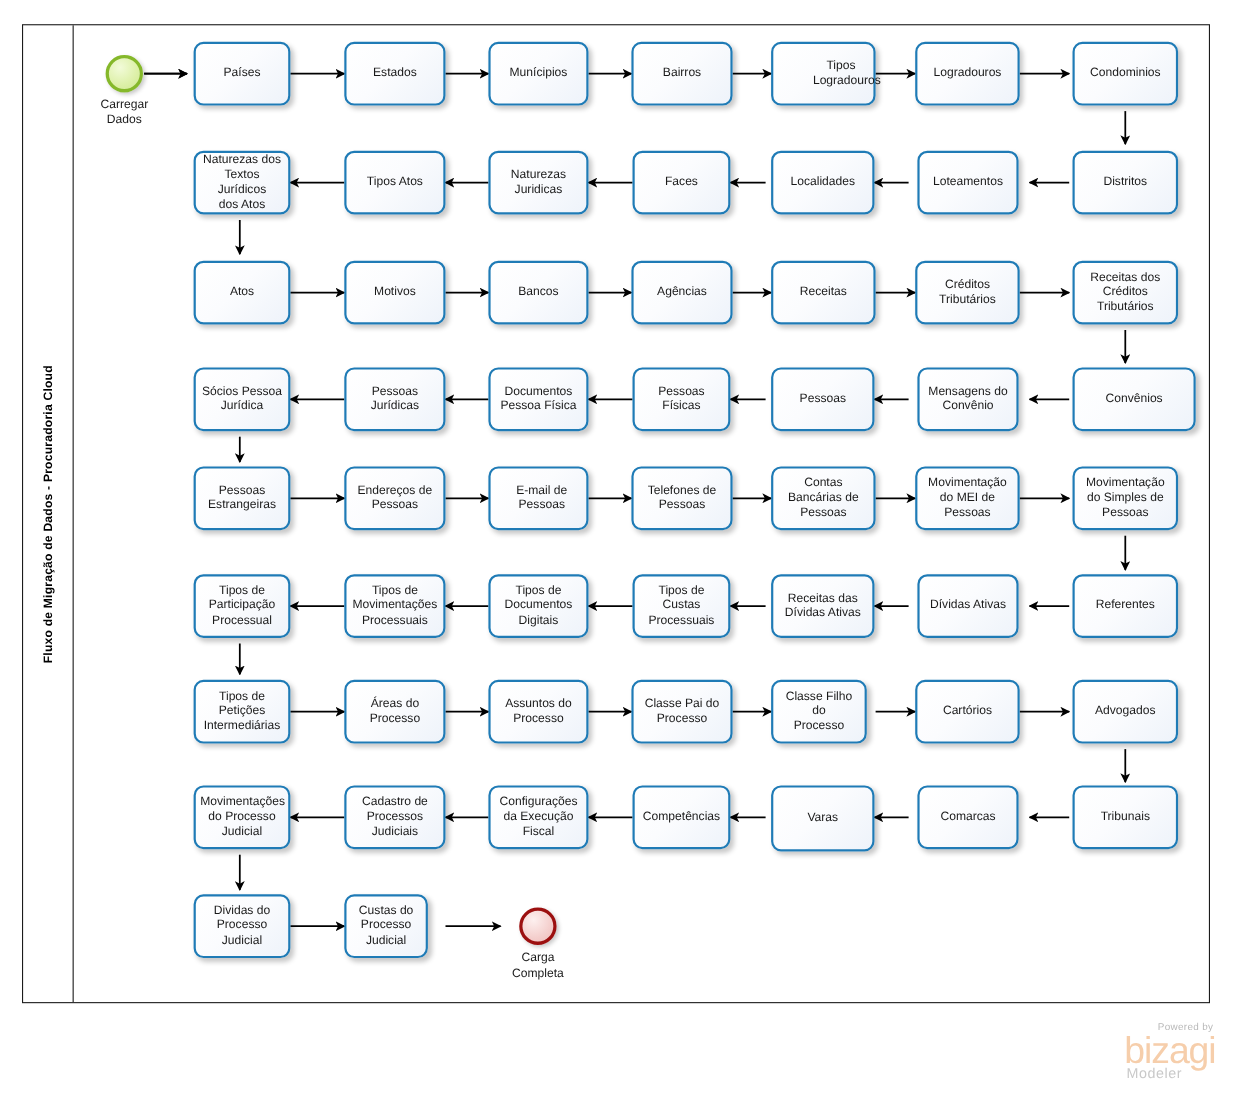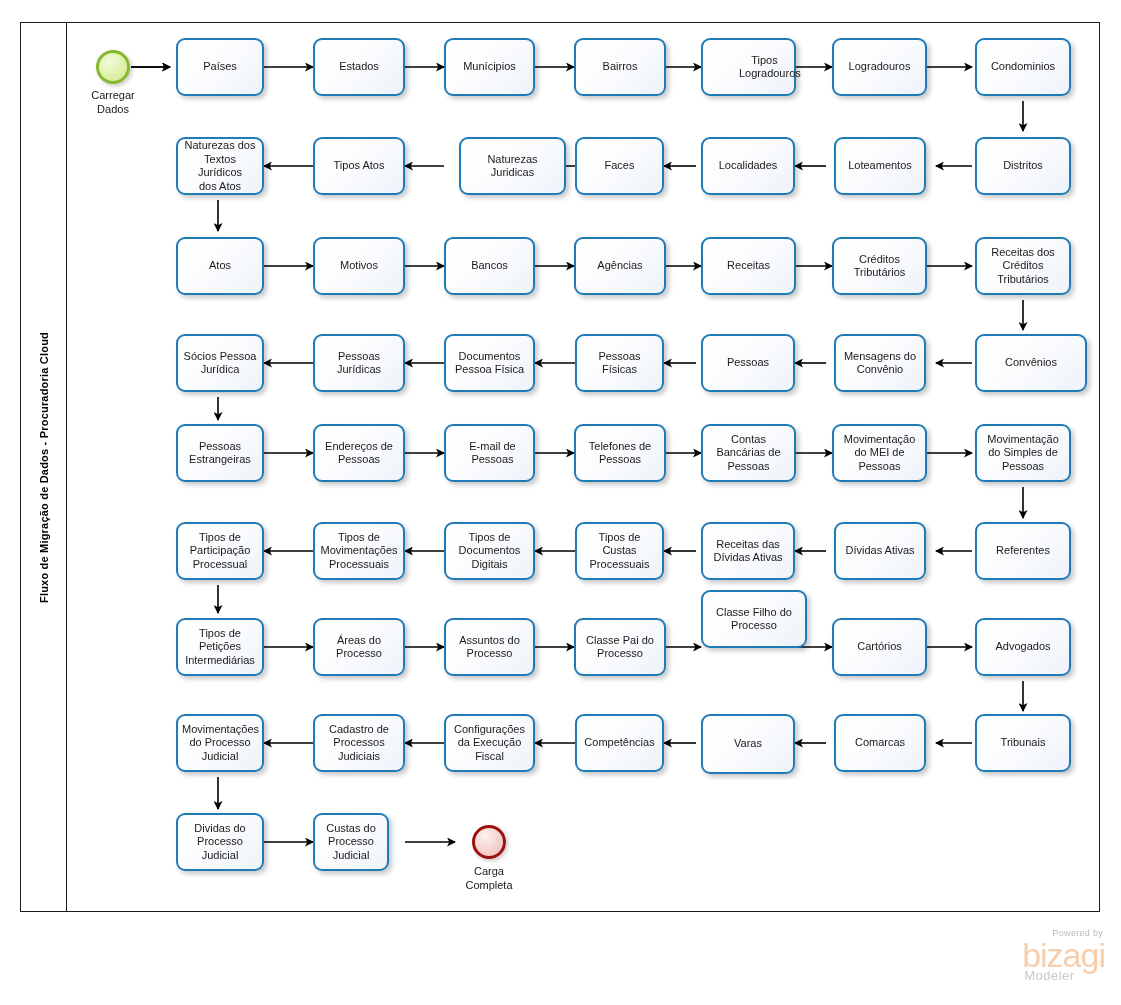--- a/index.html
+++ b/index.html
@@ -242,21 +242,21 @@
   <div class="task" style="left:975px;top:38px;width:96px;height:58px;">
       <span>Condominios</span>
     </div>
 
   <div class="task" style="left:176px;top:137px;width:88px;height:58px;">
       <span>Naturezas dos<br>Textos Jurídicos<br>dos Atos</span>
     </div>
   <div class="task" style="left:313px;top:137px;width:92px;height:58px;">
       <span>Tipos Atos</span>
     </div>
-  <div class="task" style="left:444px;top:137px;width:107px;height:58px;margin-left:15px;">
+  <div class="task" style="left:444px;top:137px;width:91px;height:58px;">
       <span>Naturezas<br>Juridicas</span>
     </div>
   <div class="task" style="left:575px;top:137px;width:89px;height:58px;">
       <span>Faces</span>
     </div>
   <div class="task" style="left:701px;top:137px;width:94px;height:58px;">
       <span>Localidades</span>
     </div>
   <div class="task" style="left:834px;top:137px;width:92px;height:58px;">
       <span>Loteamentos</span>
@@ -358,21 +358,21 @@
     </div>
   <div class="task" style="left:313px;top:618px;width:92px;height:58px;">
       <span>Áreas do<br>Processo</span>
     </div>
   <div class="task" style="left:444px;top:618px;width:91px;height:58px;">
       <span>Assuntos do<br>Processo</span>
     </div>
   <div class="task" style="left:574px;top:618px;width:92px;height:58px;">
       <span>Classe Pai do<br>Processo</span>
     </div>
-  <div class="task" style="left:701px;top:590px;width:106px;height:58px;">
+  <div class="task" style="left:701px;top:618px;width:87px;height:58px;">
       <span>Classe Filho do<br>Processo</span>
     </div>
   <div class="task" style="left:832px;top:618px;width:95px;height:58px;">
       <span>Cartórios</span>
     </div>
   <div class="task" style="left:975px;top:618px;width:96px;height:58px;">
       <span>Advogados</span>
     </div>
 
   <div class="task" style="left:176px;top:714px;width:88px;height:58px;">

